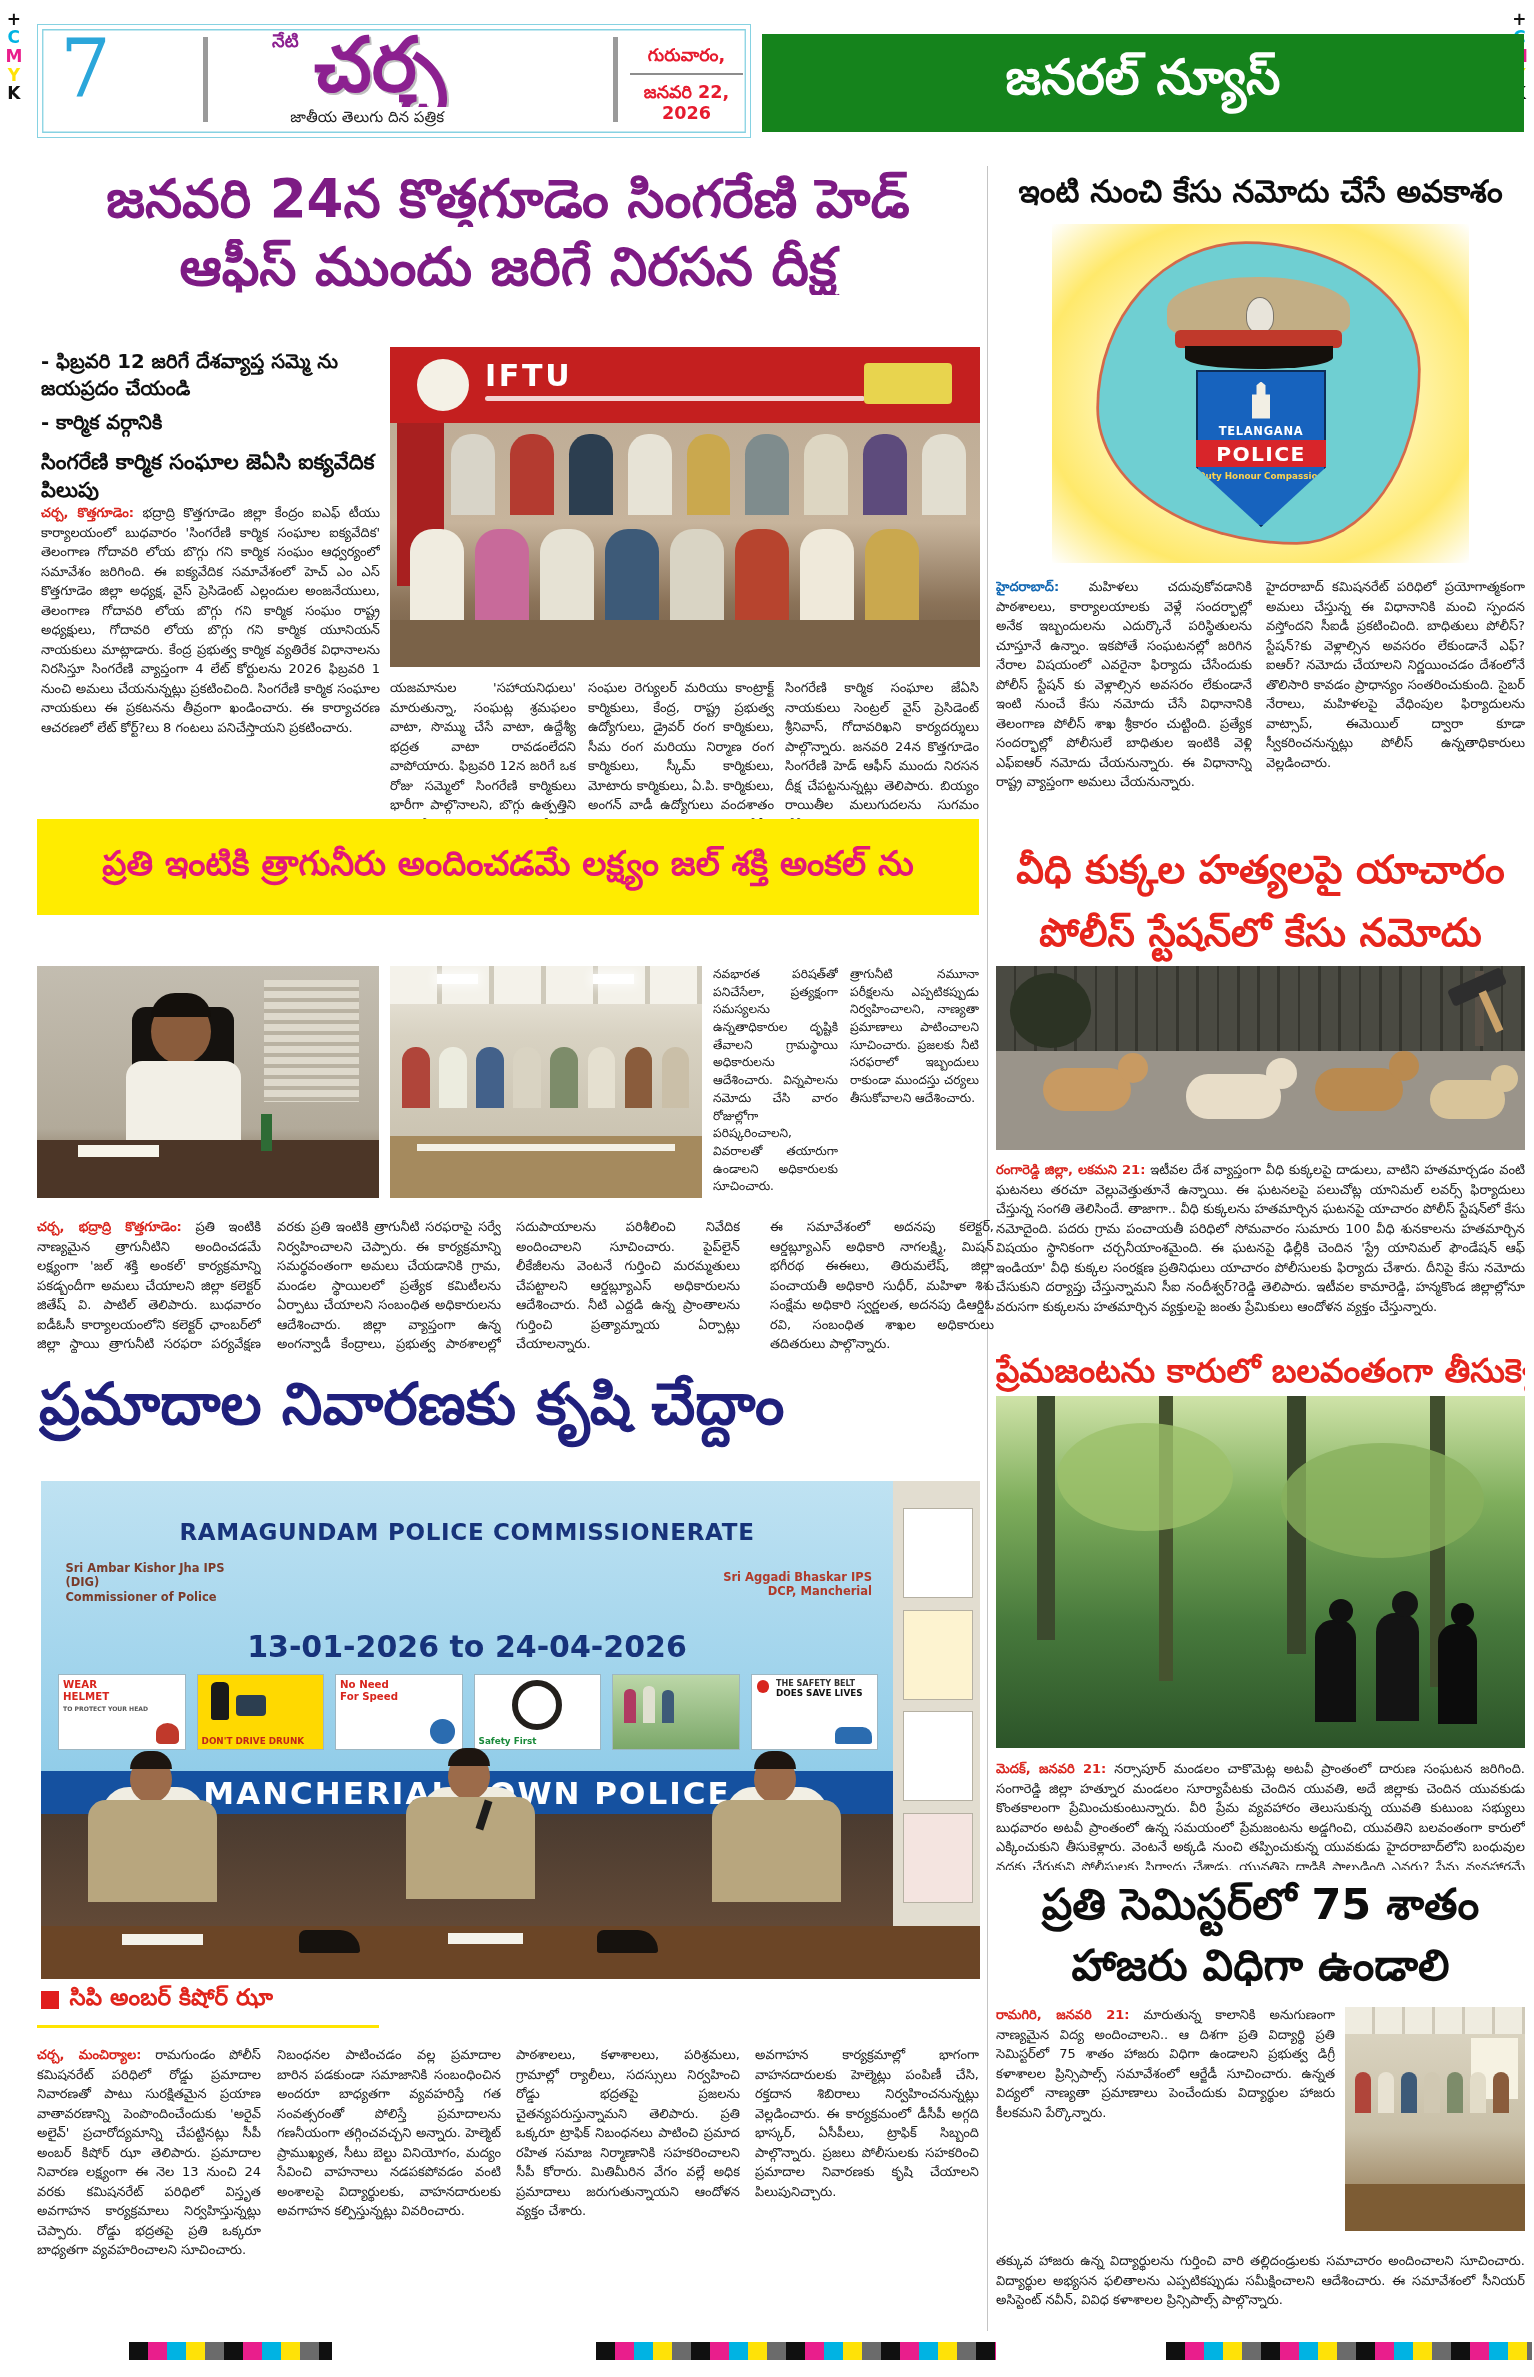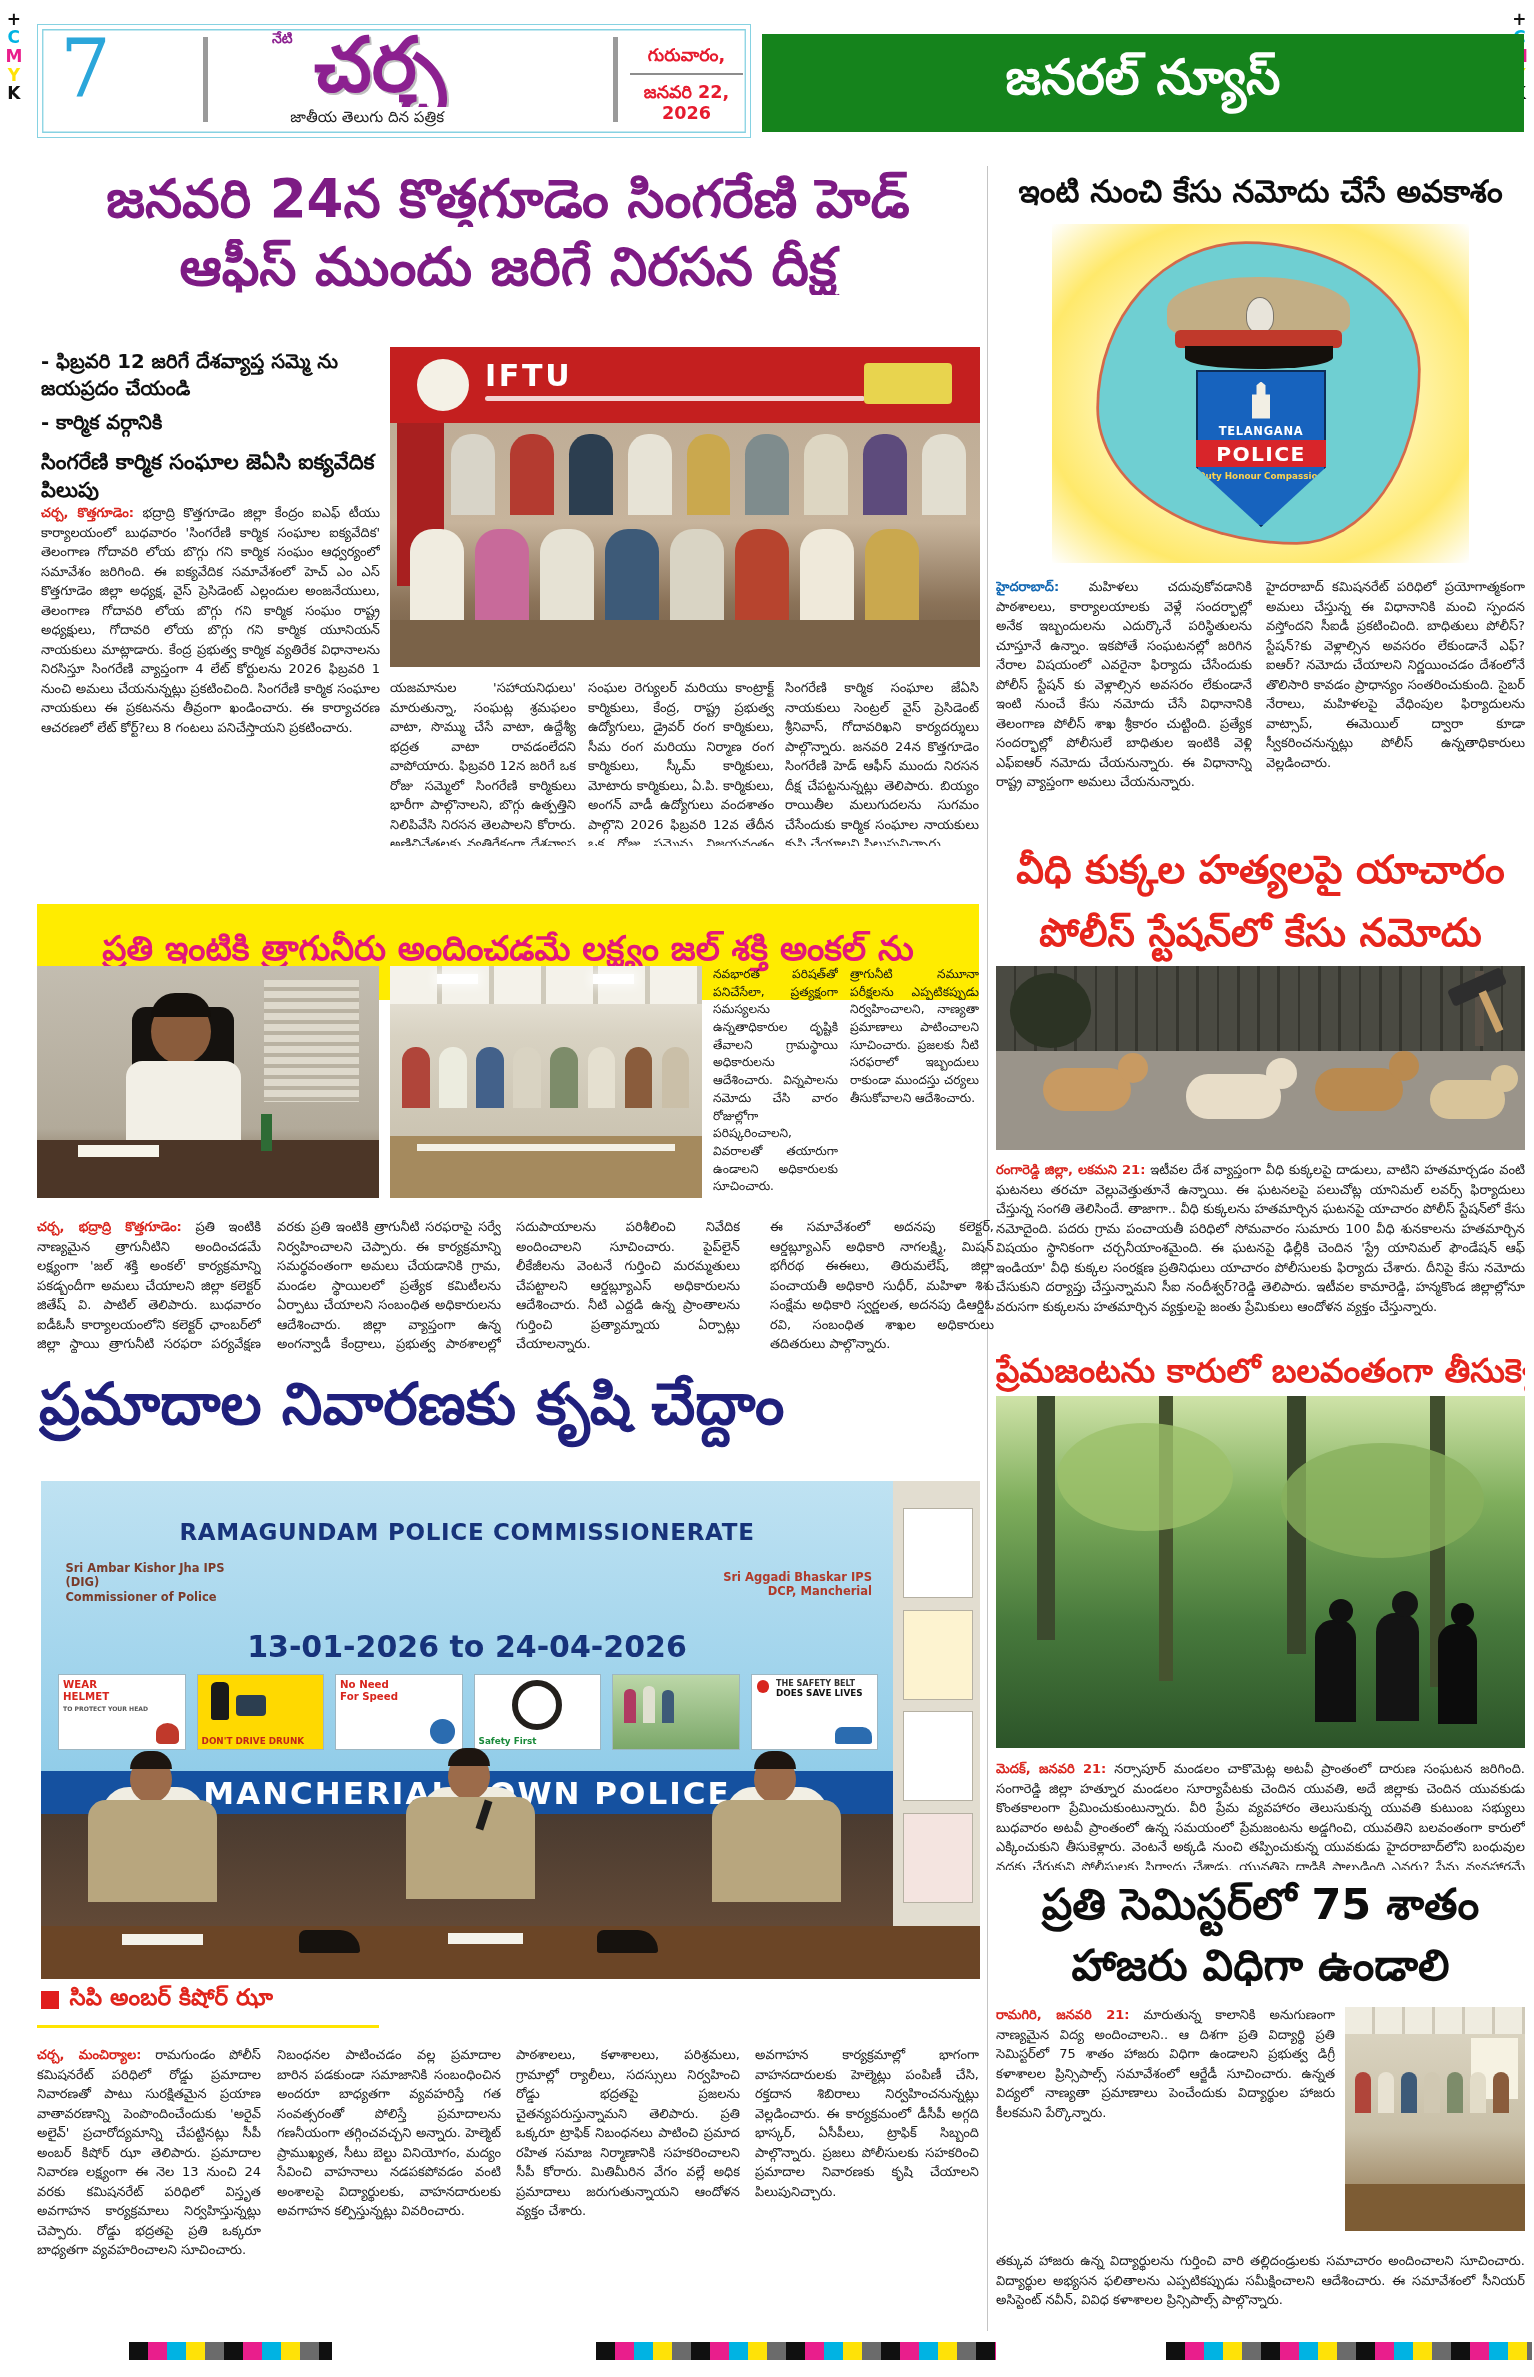--- a/index.html
+++ b/index.html
@@ -17,34 +17,34 @@
   .regbar{position:absolute;height:17.6px;
     background:repeating-linear-gradient(90deg,#101010 0 19px,#e91e8c 19px 38px,#00b3e3 38px 57px,#ffe207 57px 76px,#6b6b6b 76px 95px);}
   .vrule{position:absolute;width:1.4px;background:#c4c4c4;}
   
   .mast-box{position:absolute;left:37px;top:24px;width:712px;height:112px;
     border:1.4px solid #86d2e2;box-shadow:inset 0 0 0 4.1px #fff,inset 0 0 0 5.4px #86d2e2;background:#fff;}
   .pageno{position:absolute;left:60px;top:28.5px;font-family:"DejaVu Serif","Liberation Serif",serif;
     font-size:80px;line-height:1;color:#2ba6da;}
   .logo-ch{position:absolute;left:258px;top:27px;width:244px;text-align:center;
     font-size:76px;line-height:1;font-weight:800;color:#8c2090;text-shadow:2px 2px 0 rgba(0,0,0,.25);}
-  .logo-nety{position:absolute;left:272px;top:30px;font-size:14px;font-weight:bold;color:#8c2090;}
+  .logo-nety{position:absolute;left:272px;top:30px;font-size:18px;font-weight:bold;color:#8c2090;}
   .tagline{position:absolute;left:263px;top:107px;width:203px;text-align:center;font-size:15px;
     color:#1c1c1c;background:#fff;padding:1.4px 2.7px;}
   .dateblk{position:absolute;left:622px;top:45px;width:129px;text-align:center;color:#e61b2e;
     font-weight:bold;font-size:17.6px;line-height:1.2;}
   .dateblk .rule{height:2px;background:#8d8d8d;margin:6.8px 8.1px;}
   .greenbar{position:absolute;left:762px;top:34px;width:762px;height:98px;background:#15831c;
     display:flex;align-items:center;justify-content:center;color:#fff;font-size:49px;font-weight:800;}
   
   .hd-purple{color:#7d1b84;font-weight:800;font-size:53px;line-height:1.05;}
   .hd-navy{color:#20207c;font-weight:800;font-size:58px;}
   .hd-red{color:#e6251d;font-weight:800;}
   .hd-black{color:#0e0e0e;font-weight:800;}
-  .yellowstrip{position:absolute;left:37px;top:904px;width:942px;height:96px;background:#ffec00;
+  .yellowstrip{position:absolute;left:37px;top:819px;width:942px;height:96px;background:#ffec00;
     display:flex;flex-direction:column;align-items:center;justify-content:center;gap:4.1px;}
   .yellowstrip div{color:#e3187a;font-weight:800;font-size:34px;white-space:nowrap;}
   .bullets{position:absolute;left:41px;top:349px;width:342px;color:#111;}
   .bullets .b{font-size:19.7px;font-weight:bold;line-height:1.35;}
   .bullets .k{font-size:21px;font-weight:bold;line-height:1.35;margin-top:11px;}
   .capline{display:flex;align-items:center;gap:11px;}
   .capsq{width:17.6px;height:17.6px;background:#e01c1c;}
   .captext{font-size:23px;font-weight:800;color:#e0251c;white-space:nowrap;}
   
   .camp{position:absolute;left:41px;top:1481px;width:939px;height:498px;background:#9fd2ea;}

